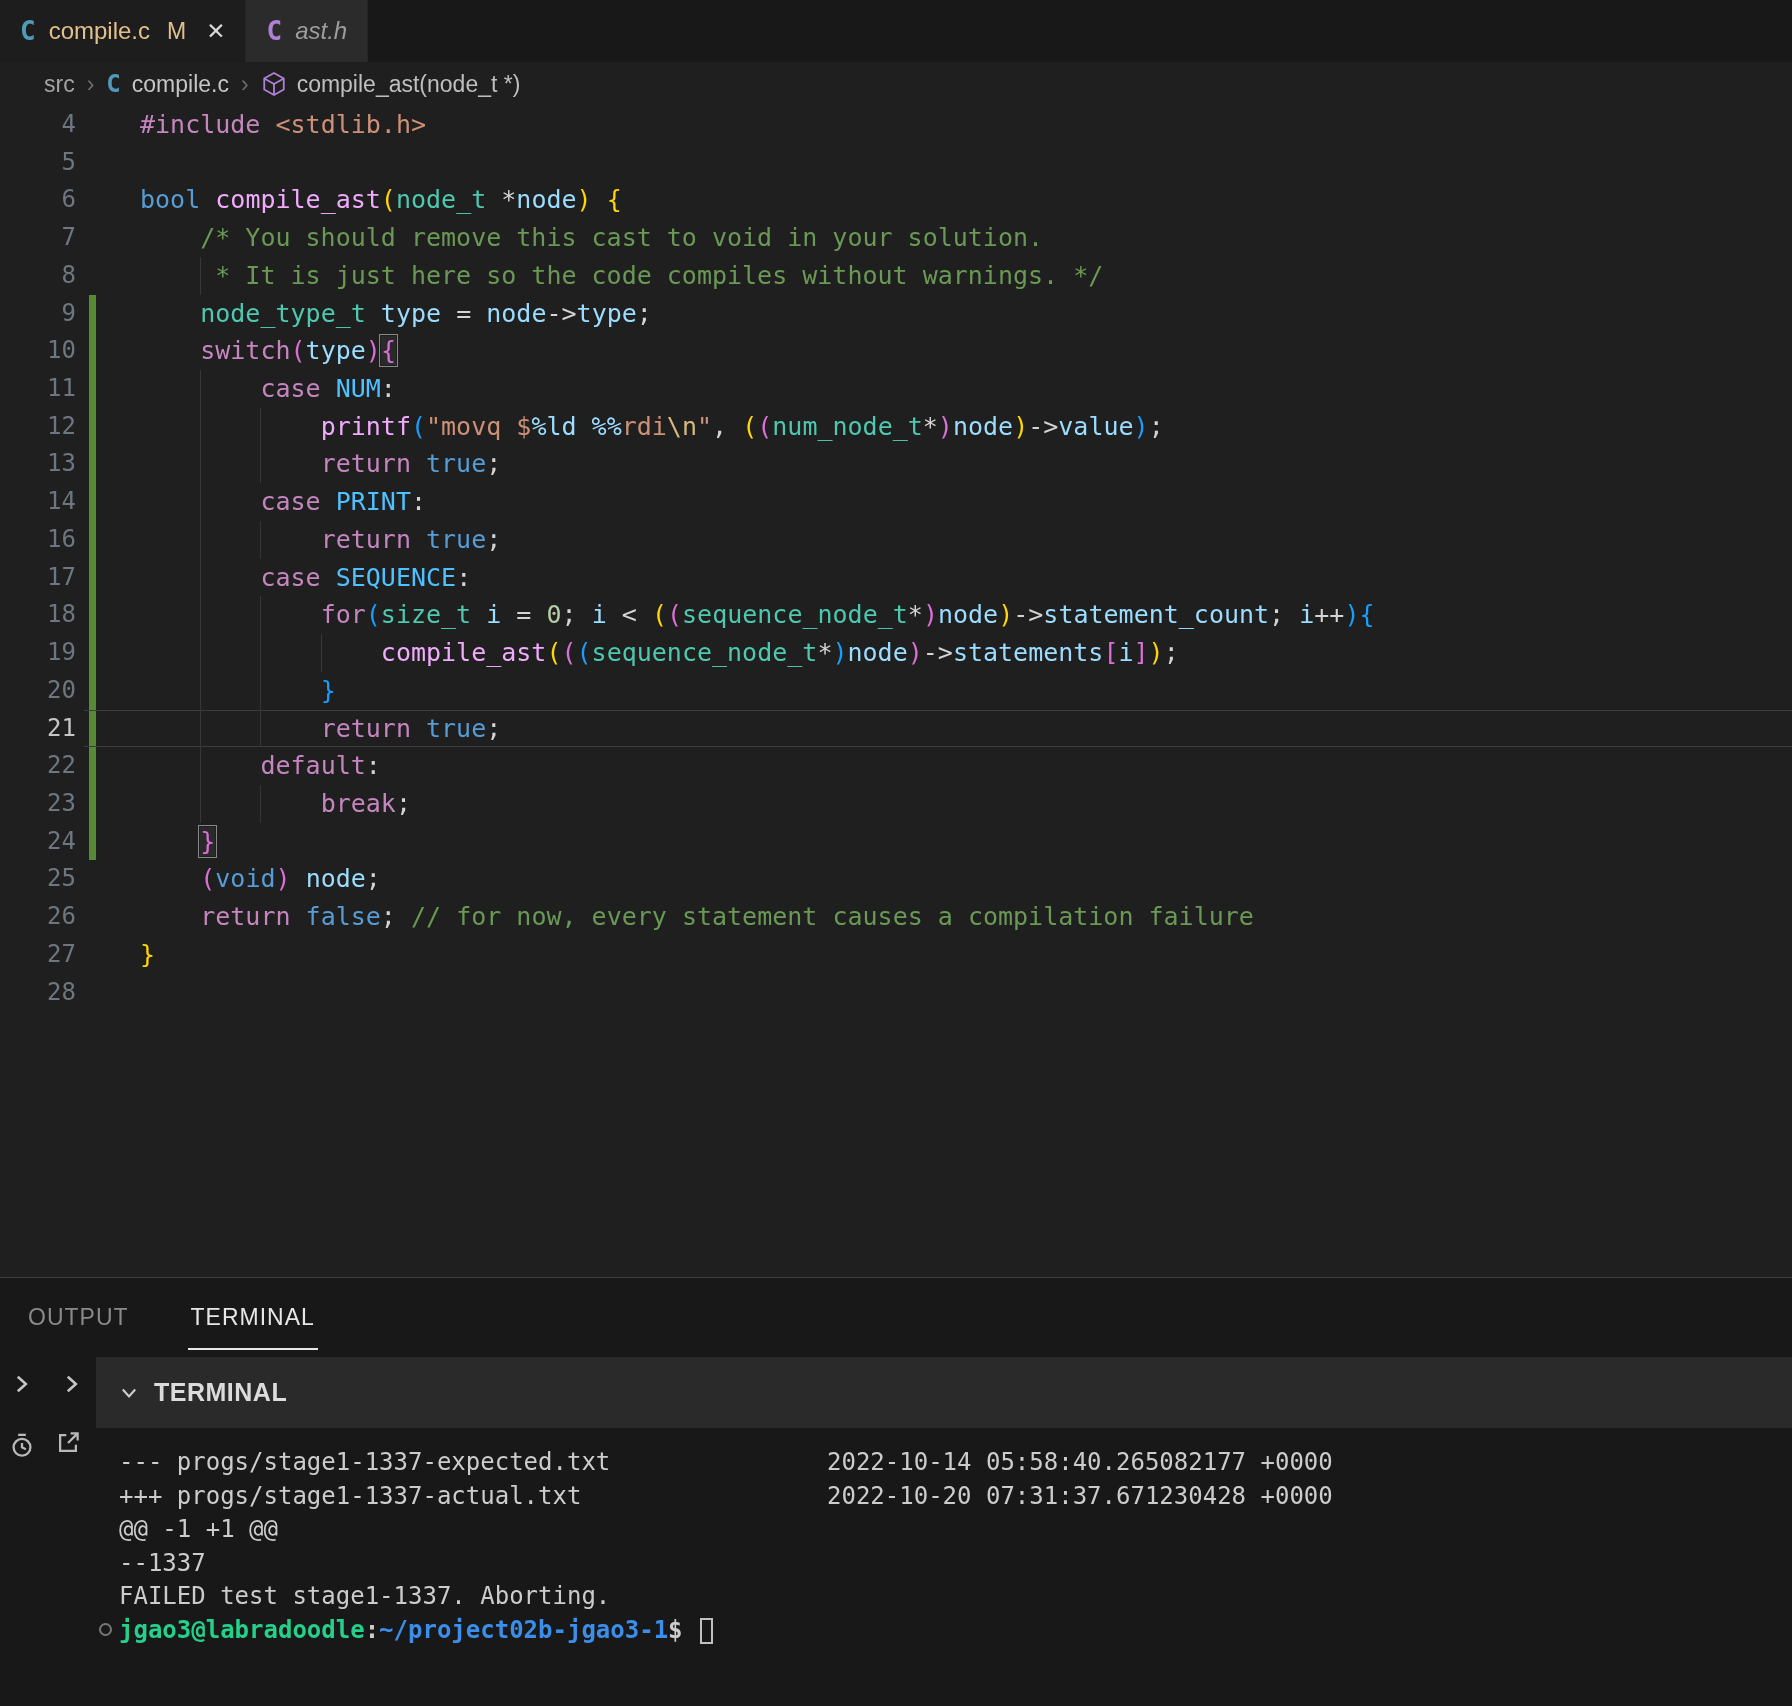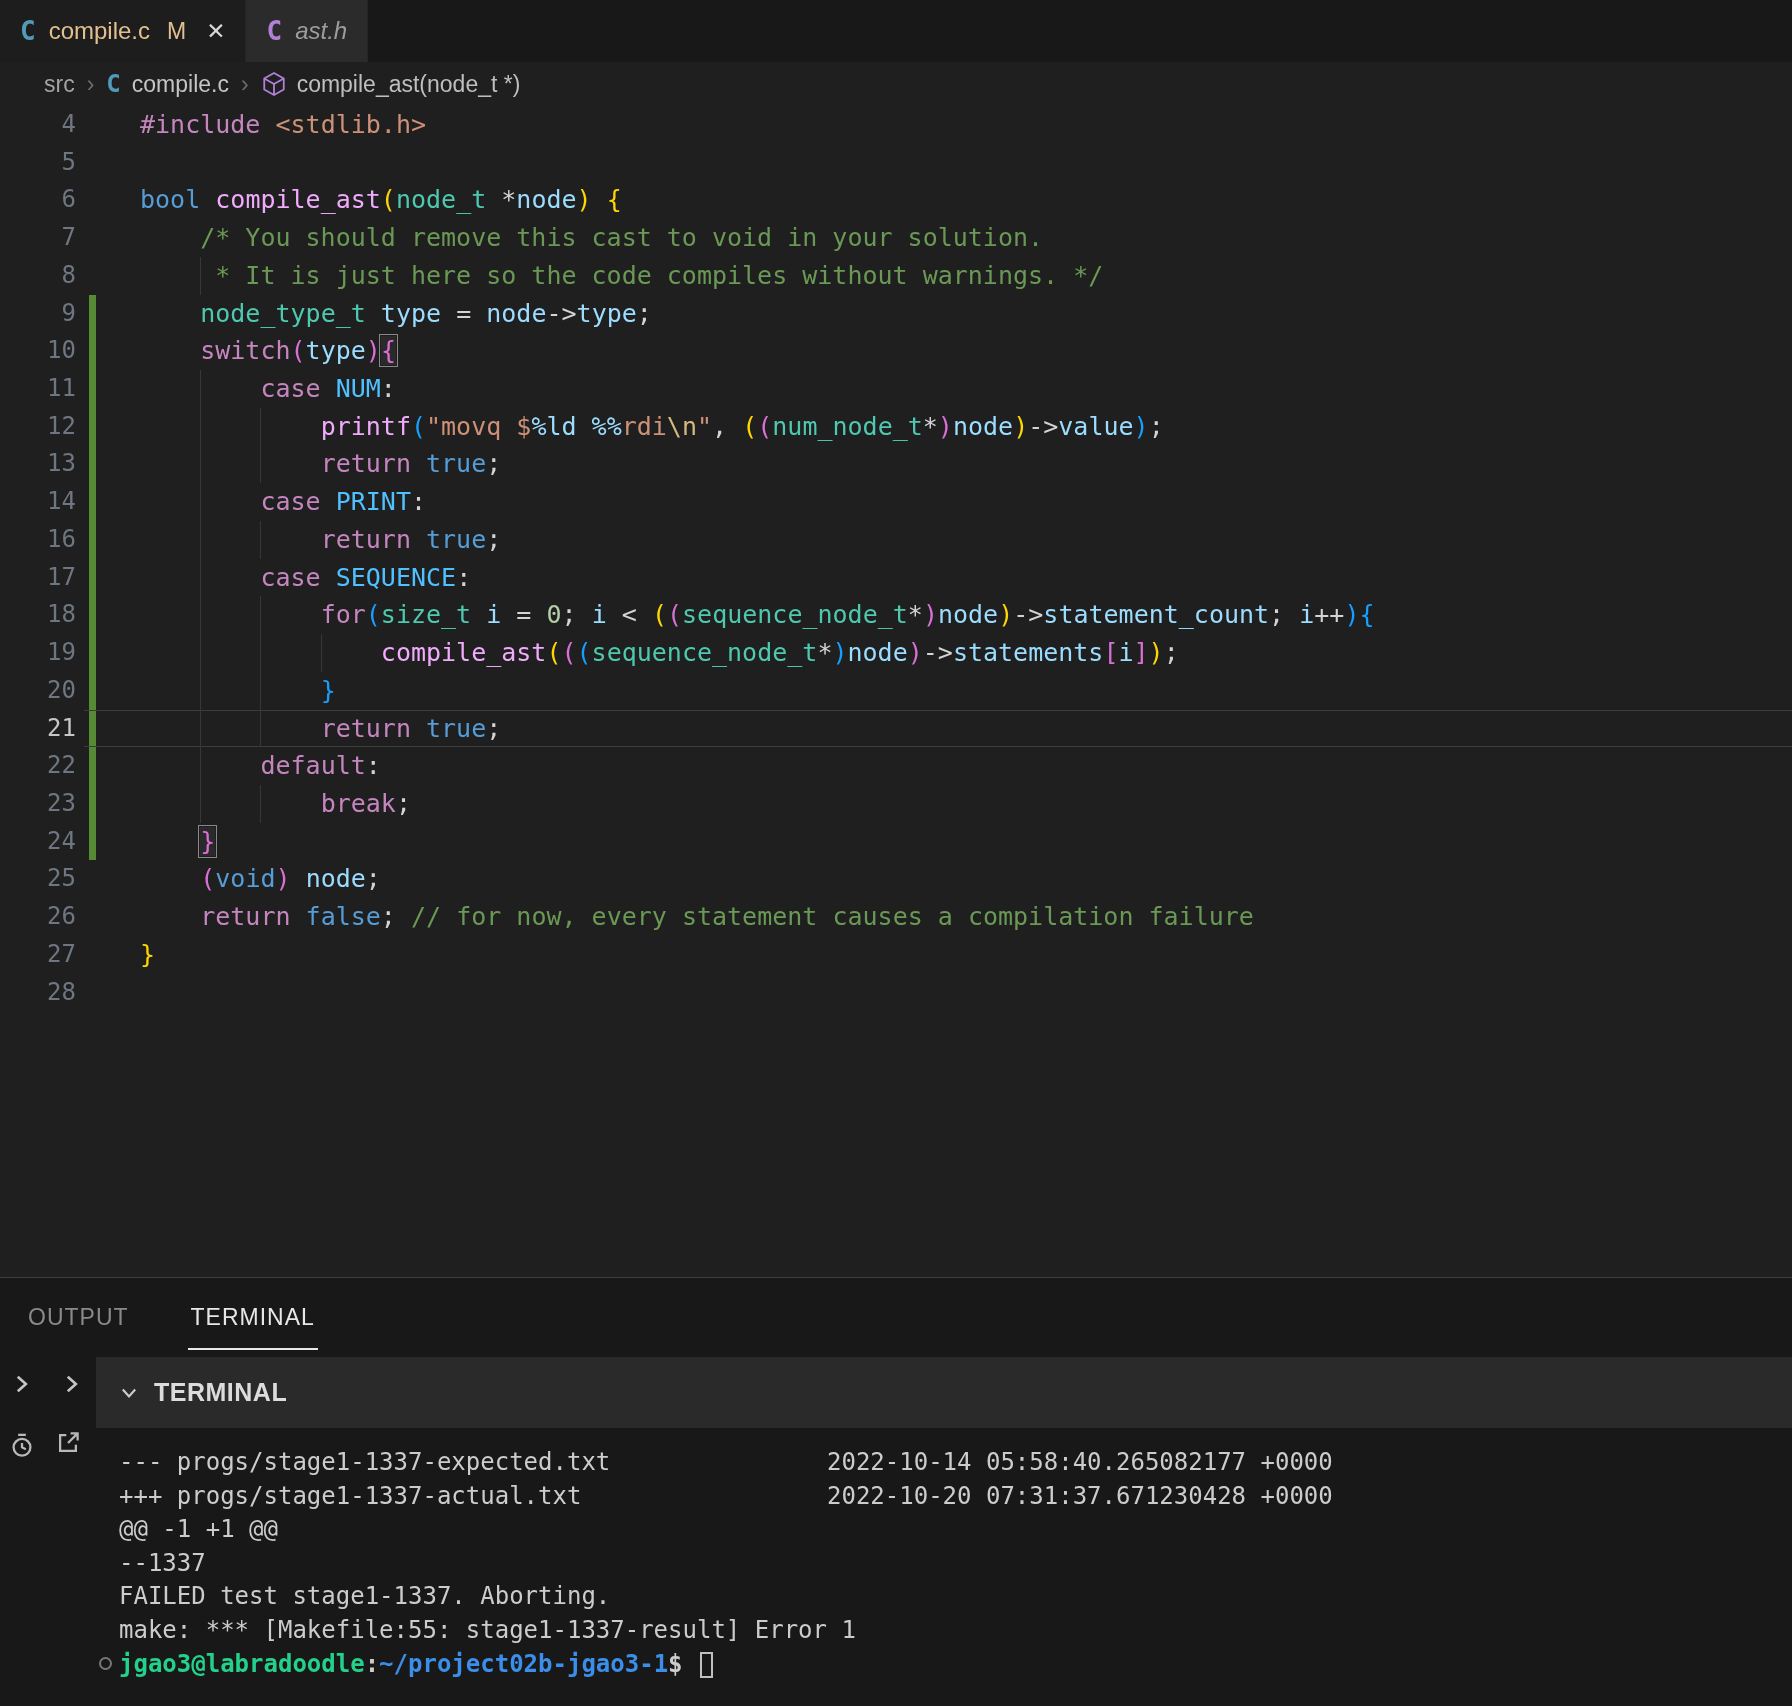--- a/index.html
+++ b/index.html
@@ -282,20 +282,19 @@
               </svg>
           </span>
           <span class="tlabel">TERMINAL</span>
         </div>
         <div class="tcontent" id="term">
             <div class="tline">--- progs/stage1-1337-expected.txt               2022-10-14 05:58:40.265082177 +0000</div>
             <div class="tline">+++ progs/stage1-1337-actual.txt                 2022-10-20 07:31:37.671230428 +0000</div>
             <div class="tline">@@ -1 +1 @@</div>
             <div class="tline">--1337</div>
             <div class="tline">FAILED test stage1-1337. Aborting.</div>
-            <div class="tline">make: *** [Makefile:55: stage1-1337-result] Error 1</div>
             <div class="tline prompt"><span class="cmd-circle"></span><span class="p-user">jgao3@labradoodle</span><span class="p-plain">:</span><span class="p-path">~/project02b-jgao3-1</span><span class="p-plain">$ </span><span class="p-cursor"></span></div>
           </div>
       </div>
     </div>
   </div>
 
 </div>
 
 </body></html>

